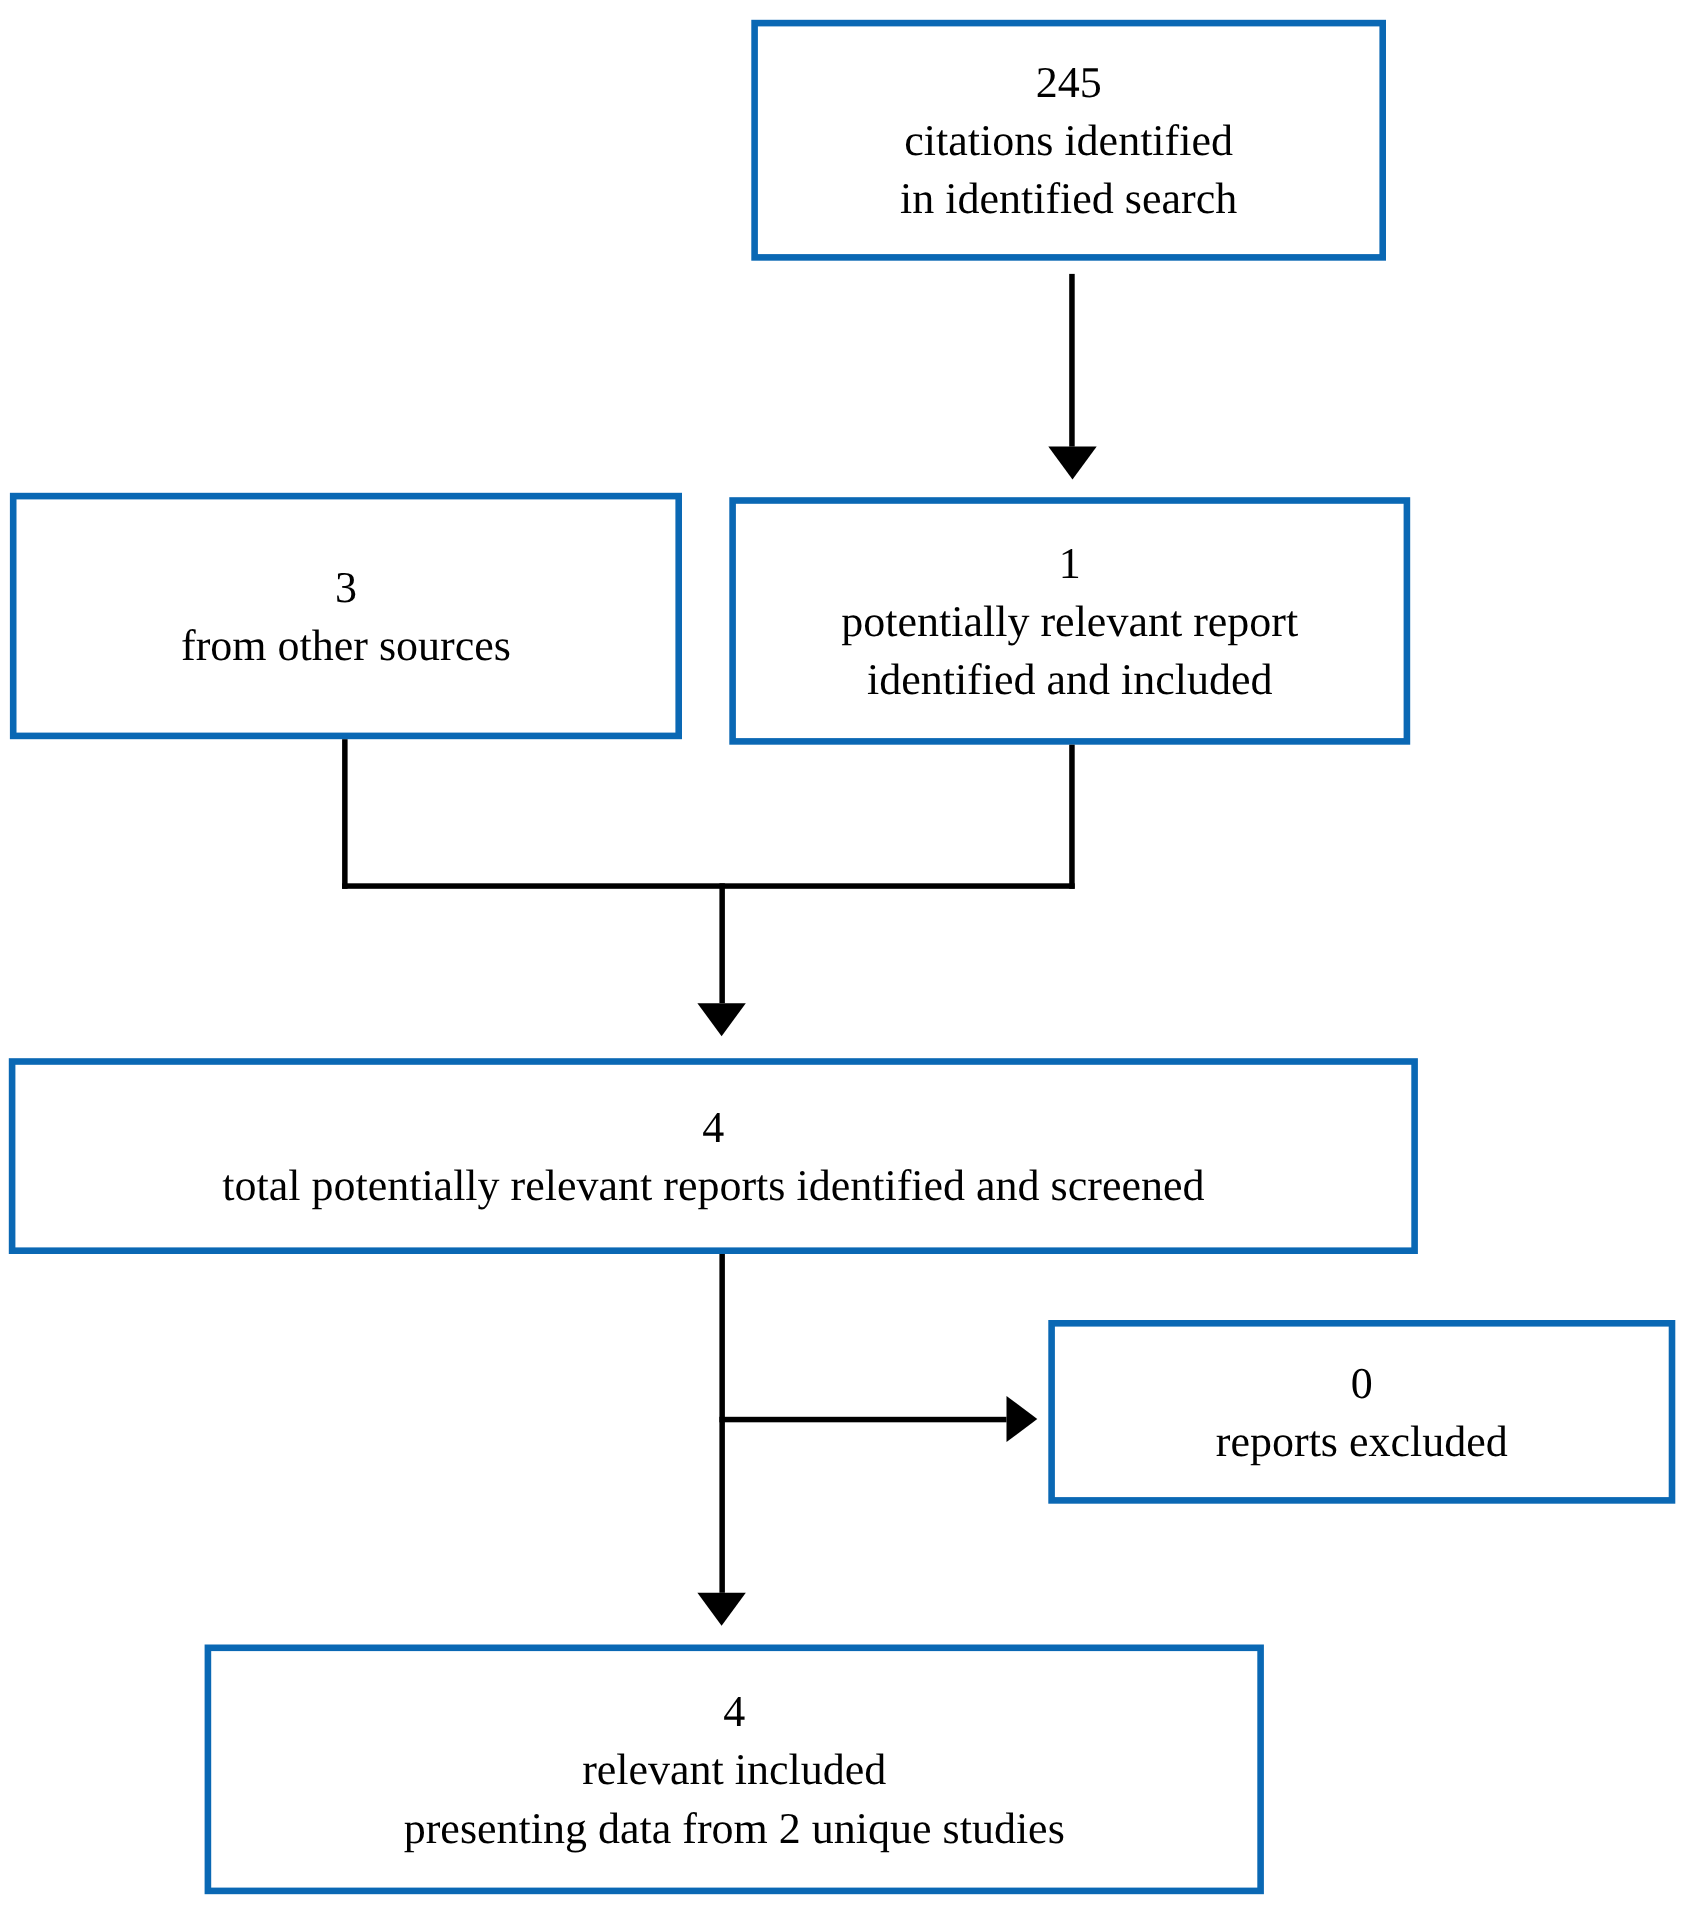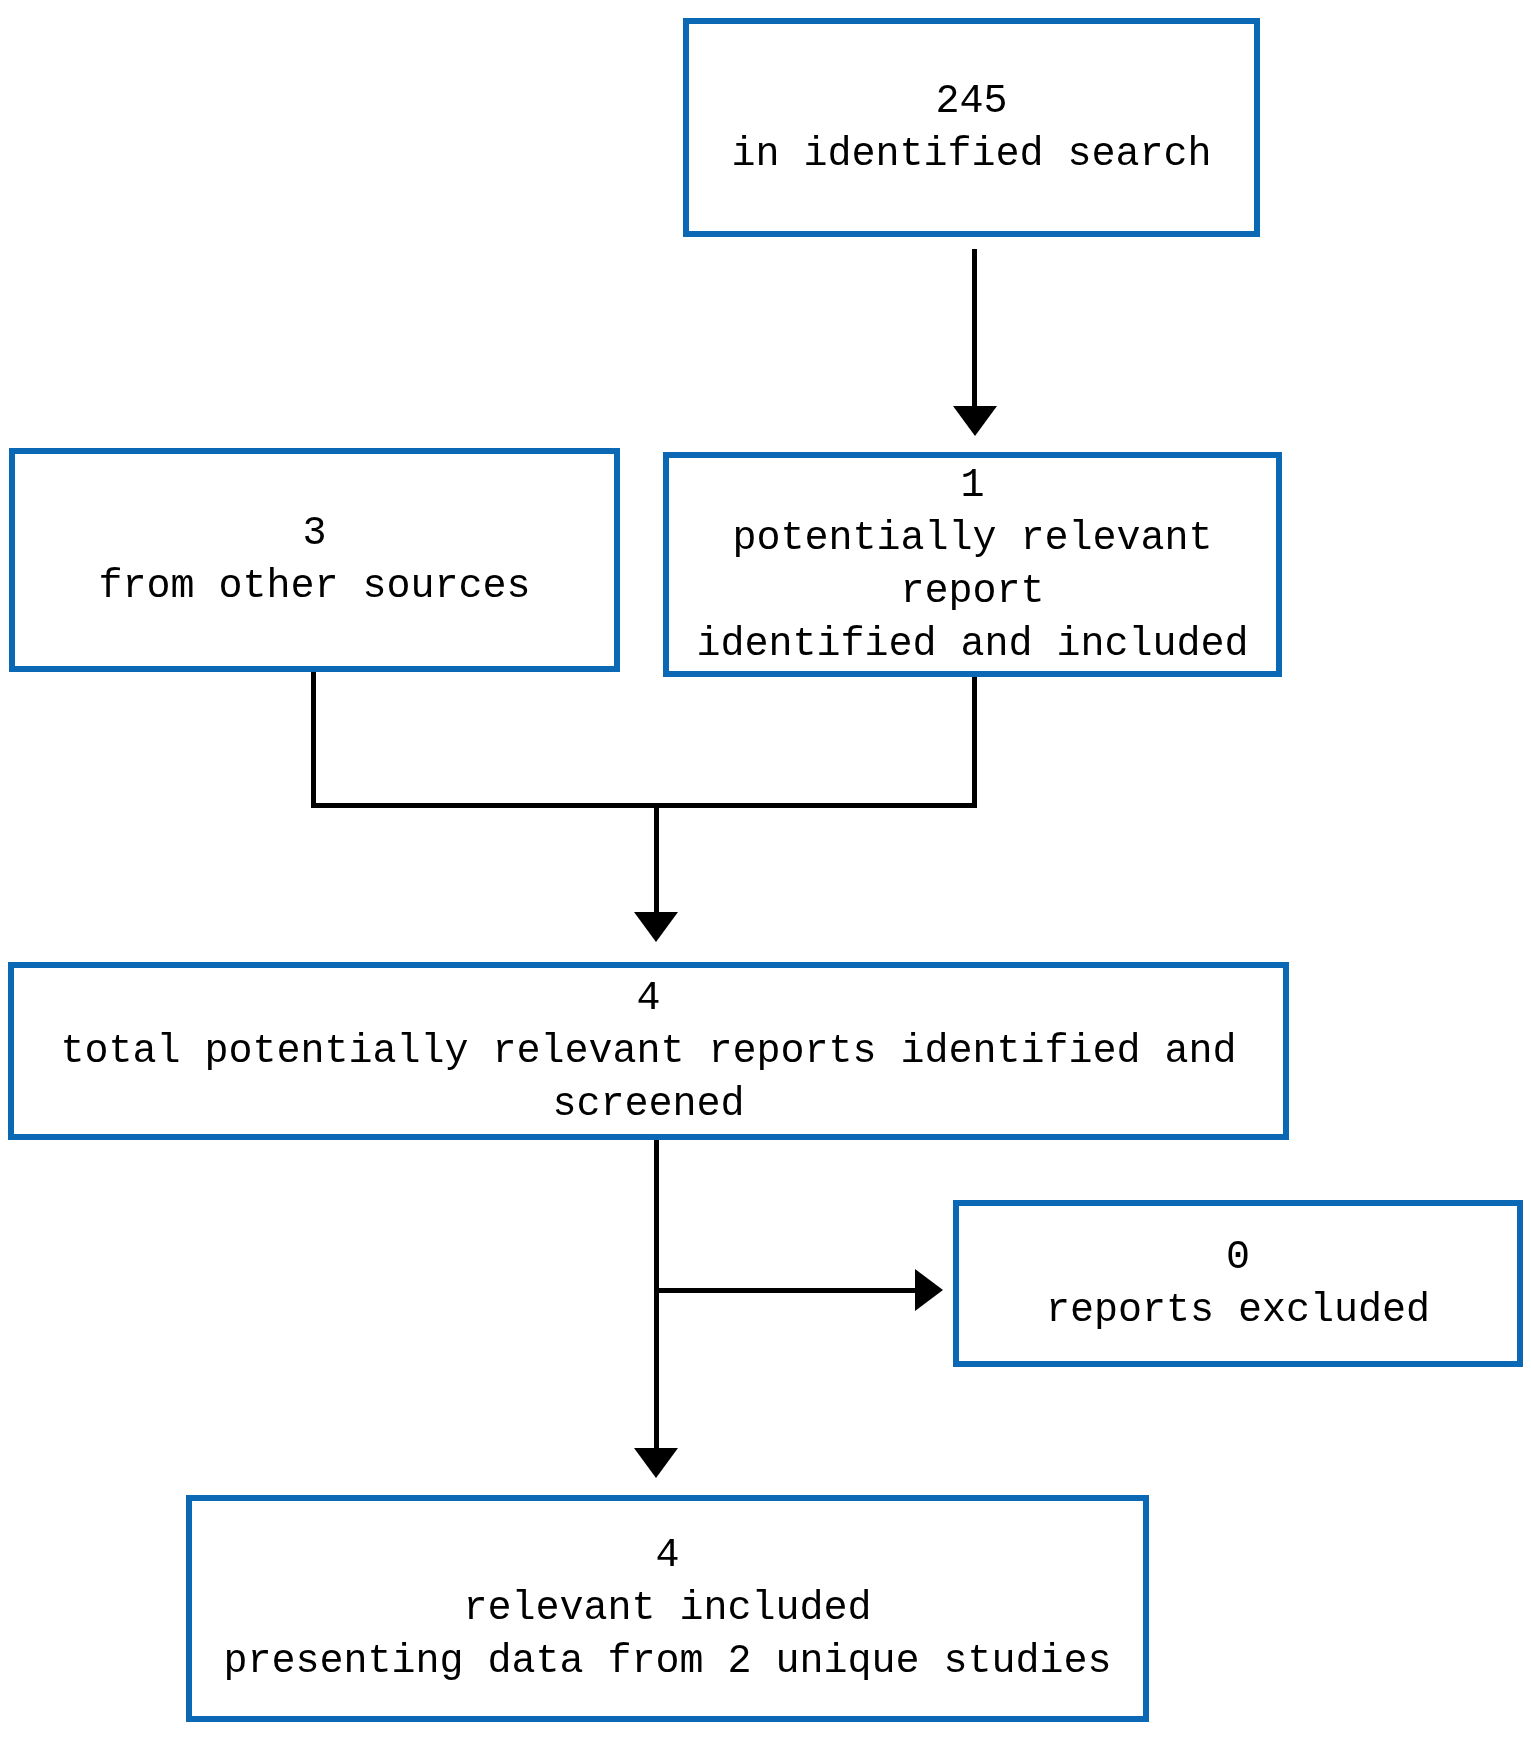--- a/index.html
+++ b/index.html
@@ -8,21 +8,21 @@
     --text-black: #000000;
     --background: #ffffff;
   }
   * { margin: 0; padding: 0; box-sizing: border-box; }
   html, body { background: var(--background); }
   #canvas {
     position: relative;
     width: 1531px;
     height: 1748px;
     background: var(--background);
-    font-family: Liberation Mono, monospace;
+    font-family: Liberation Serif, serif;
     color: var(--text-black);
     overflow: hidden;
     padding-left: 48px;
   }
   .box {
     position: absolute;
     border: 6px solid var(--border-blue);
     background: var(--background);
     display: flex;
     flex-direction: column;
@@ -48,20 +48,21 @@
   .arrow-group { display: contents; }
 </style>
 </head>
 <body>
 
 <div id="canvas">
 
   
   <div class="box" style="left:683px; top:18px; width:577px; height:219px;">
     <div>245</div>
+    <div>citations identified</div>
     <div>in identified search</div>
   </div>
 
   
   <div class="arrow-group">
     <div class="vline" style="left:972px; top:249px; width:5px; height:157px;"></div>
     <div class="head-down" style="left:953px; top:406px;"></div>
   </div>
 
   

